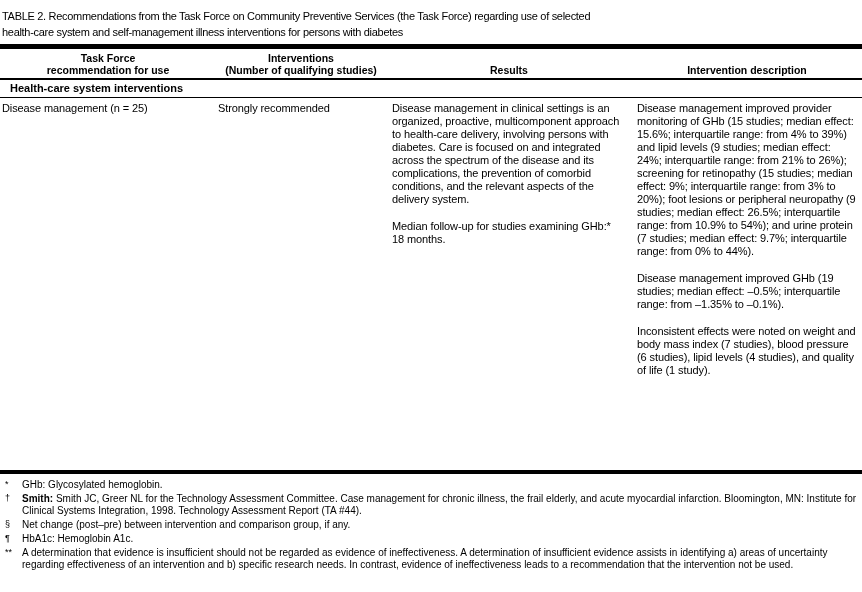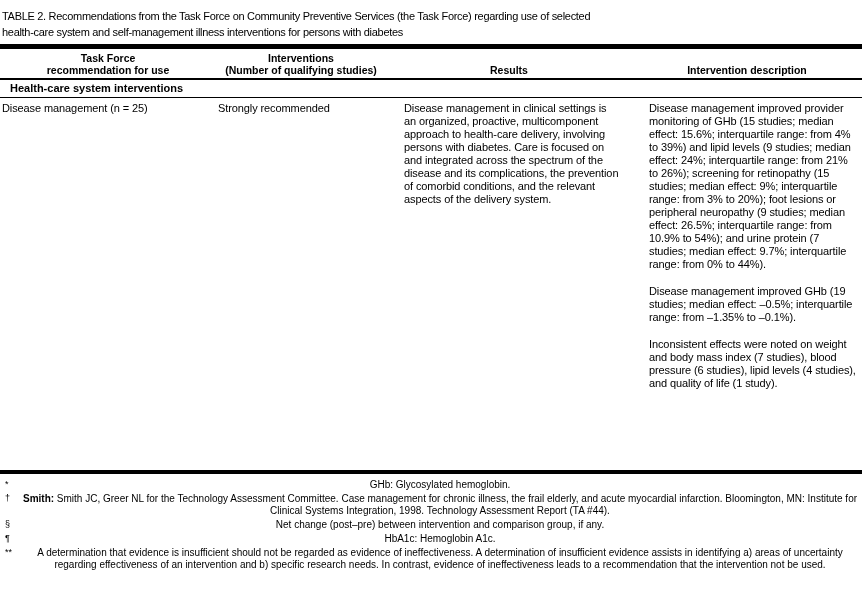--- a/index.html
+++ b/index.html
@@ -45,39 +45,39 @@
     border-bottom: 1px solid #000000;
     line-height: 12px;
   }
   .body-row {
     padding-top: 4px;
     font-size: 11px;
     line-height: 13px;
     min-height: 372px;
     letter-spacing: -0.1px;
   }
-  .cell p { margin: 0 0 14px 12px; }
+  .cell p { margin: 0 0 14px 0; }
   .cell p:last-child { margin-bottom: 0; }
   .c1 { padding: 0 10px 0 2px; }
   .c2 { padding: 0 8px 0 2px; }
   .c3 { padding: 0 12px 0 6px; }
   .c4 { padding: 0 4px 0 5px; }
   .footnotes {
     padding: 5px 4px 0 5px;
     font-size: 10px;
     line-height: 12px;
   }
   .fn { display: flex; margin-bottom: 2px; }
   .fn-marker {
     flex: 0 0 17px;
     font-size: 9px;
     position: relative;
     top: -1px;
   }
-  .fn-text { flex: 1; text-align: center; }
+  .fn-text { flex: 1; }
   .fn-text b { font-weight: bold; }
 </style>
 </head>
 <body>
 
 <div class="page">
 
   <div class="title">
     <span class="tline">TABLE 2. Recommendations from the Task Force on Community Preventive Services (the Task Force) regarding use of selected</span>
     <span class="tline">health-care system and self-management illness interventions for persons with diabetes</span>
@@ -106,20 +106,21 @@
 
   <div class="rule rule-med"></div>
 
   <div class="section-header">Health-care system interventions</div>
 
   <div class="grid body-row">
     <div class="cell c1">Disease management (n = 25)</div>
     <div class="cell c2">Strongly recommended</div>
     <div class="cell c3">
       <p>Disease management in clinical settings is an organized, proactive, multicomponent approach to health-care delivery, involving persons with diabetes. Care is focused on and integrated across the spectrum of the disease and its complications, the prevention of comorbid conditions, and the relevant aspects of the delivery system.</p>
+      <p>Median follow-up for studies examining GHb:* 18 months.</p>
     </div>
     <div class="cell c4">
       <p>Disease management improved provider monitoring of GHb (15 studies; median effect: 15.6%; interquartile range: from 4% to 39%) and lipid levels (9 studies; median effect: 24%; interquartile range: from 21% to 26%); screening for retinopathy (15 studies; median effect: 9%; interquartile range: from 3% to 20%); foot lesions or peripheral neuropathy (9 studies; median effect: 26.5%; interquartile range: from 10.9% to 54%); and urine protein (7 studies; median effect: 9.7%; interquartile range: from 0% to 44%).</p>
       <p>Disease management improved GHb (19 studies; median effect: –0.5%; interquartile range: from –1.35% to –0.1%).</p>
       <p>Inconsistent effects were noted on weight and body mass index (7 studies), blood pressure (6 studies), lipid levels (4 studies), and quality of life (1 study).</p>
     </div>
   </div>
 
   <div class="rule rule-heavy-bottom"></div>
 

